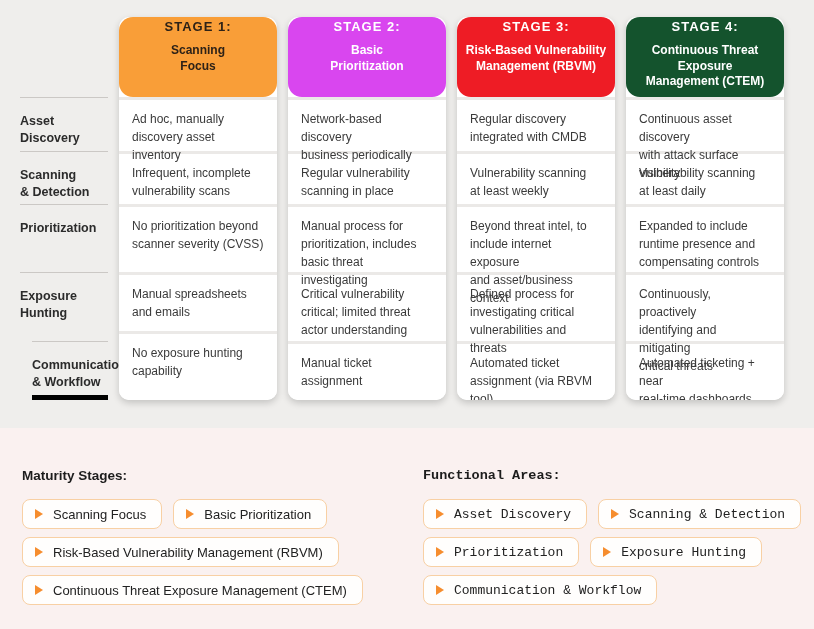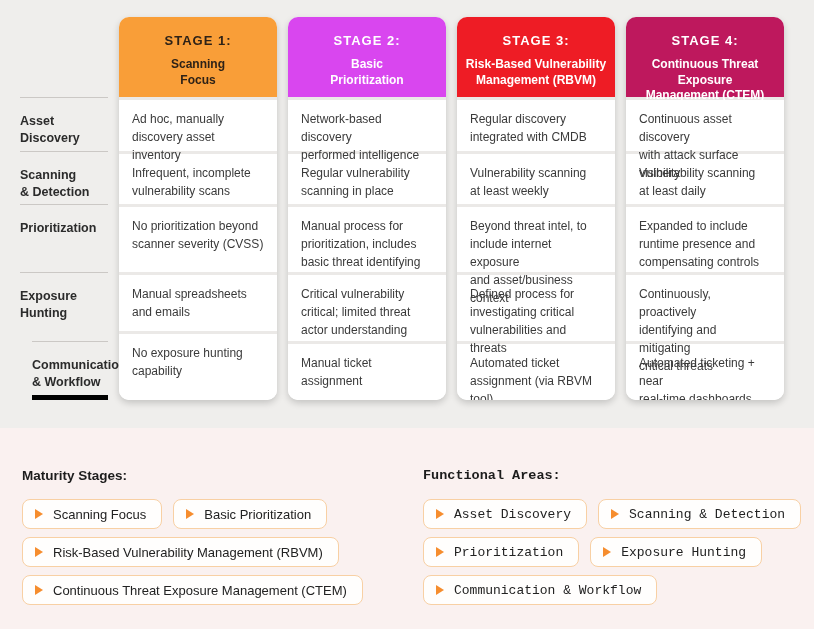--- a/index.html
+++ b/index.html
@@ -21,25 +21,25 @@
     line-height:1.35; white-space:pre-line;
   }
   .row-label:last-child { border-bottom:5px solid #000000;margin-left:32px; }
   .rh1 { height:54px; } .rh2 { height:53px; } .rh3 { height:68px; }
   .rh4 { height:69px; } .rh5 { height:59px; }
   .stage-col {
     width:158px; border-radius:10px; overflow:hidden;
     background:#FFFFFF;
     box-shadow:0 3px 7px rgba(0,0,0,0.18);
   }
-  .stage-header { height:80px; text-align:center; padding:16px 6px 0 6px; }
+  .stage-header { height:80px; text-align:center; padding:2px 6px 0 6px;border-radius:14px; }
   .stage-header.s1 { background:#F99E38; color:#2E2217; }
   .stage-header.s2 { background:#d946ef; color:#FFFFFF; }
   .stage-header.s3 { background:#EE1C25; color:#FFFFFF; }
-  .stage-header.s4 { background:#be185d; color:#FFFFFF; }
+  .stage-header.s4 { background:#14532d; color:#FFFFFF; }
   .stage-id { font-size:13px; font-weight:bold; letter-spacing:1px; }
   .stage-name { margin-top:9px; font-size:12px; font-weight:bold; line-height:1.3; white-space:pre-line; }
   .cell {
     border-top:3px solid #EBE9E7;
     background:#FFFFFF;
     padding:10px 13px 0 13px;
     font-size:12px; color:#3A3A3A; line-height:1.5;
     white-space:pre-line;
   }
   .bottom-section {
@@ -101,26 +101,26 @@
 capability</div>
     </div>
 
     <div class="stage-col">
       <div class="stage-header s2">
         <div class="stage-id">STAGE 2:</div>
         <div class="stage-name">Basic
 Prioritization</div>
       </div>
       <div class="cell rh1">Network-based discovery
-performed intelligence</div>
+business periodically</div>
       <div class="cell rh2">Regular vulnerability
 scanning in place</div>
       <div class="cell rh3">Manual process for
 prioritization, includes
-basic threat identifying</div>
+basic threat investigating</div>
       <div class="cell rh4">Critical vulnerability
 critical; limited threat
 actor understanding</div>
       <div class="cell rh5">Manual ticket assignment</div>
     </div>
 
     <div class="stage-col">
       <div class="stage-header s3">
         <div class="stage-id">STAGE 3:</div>
         <div class="stage-name">Risk-Based Vulnerability

